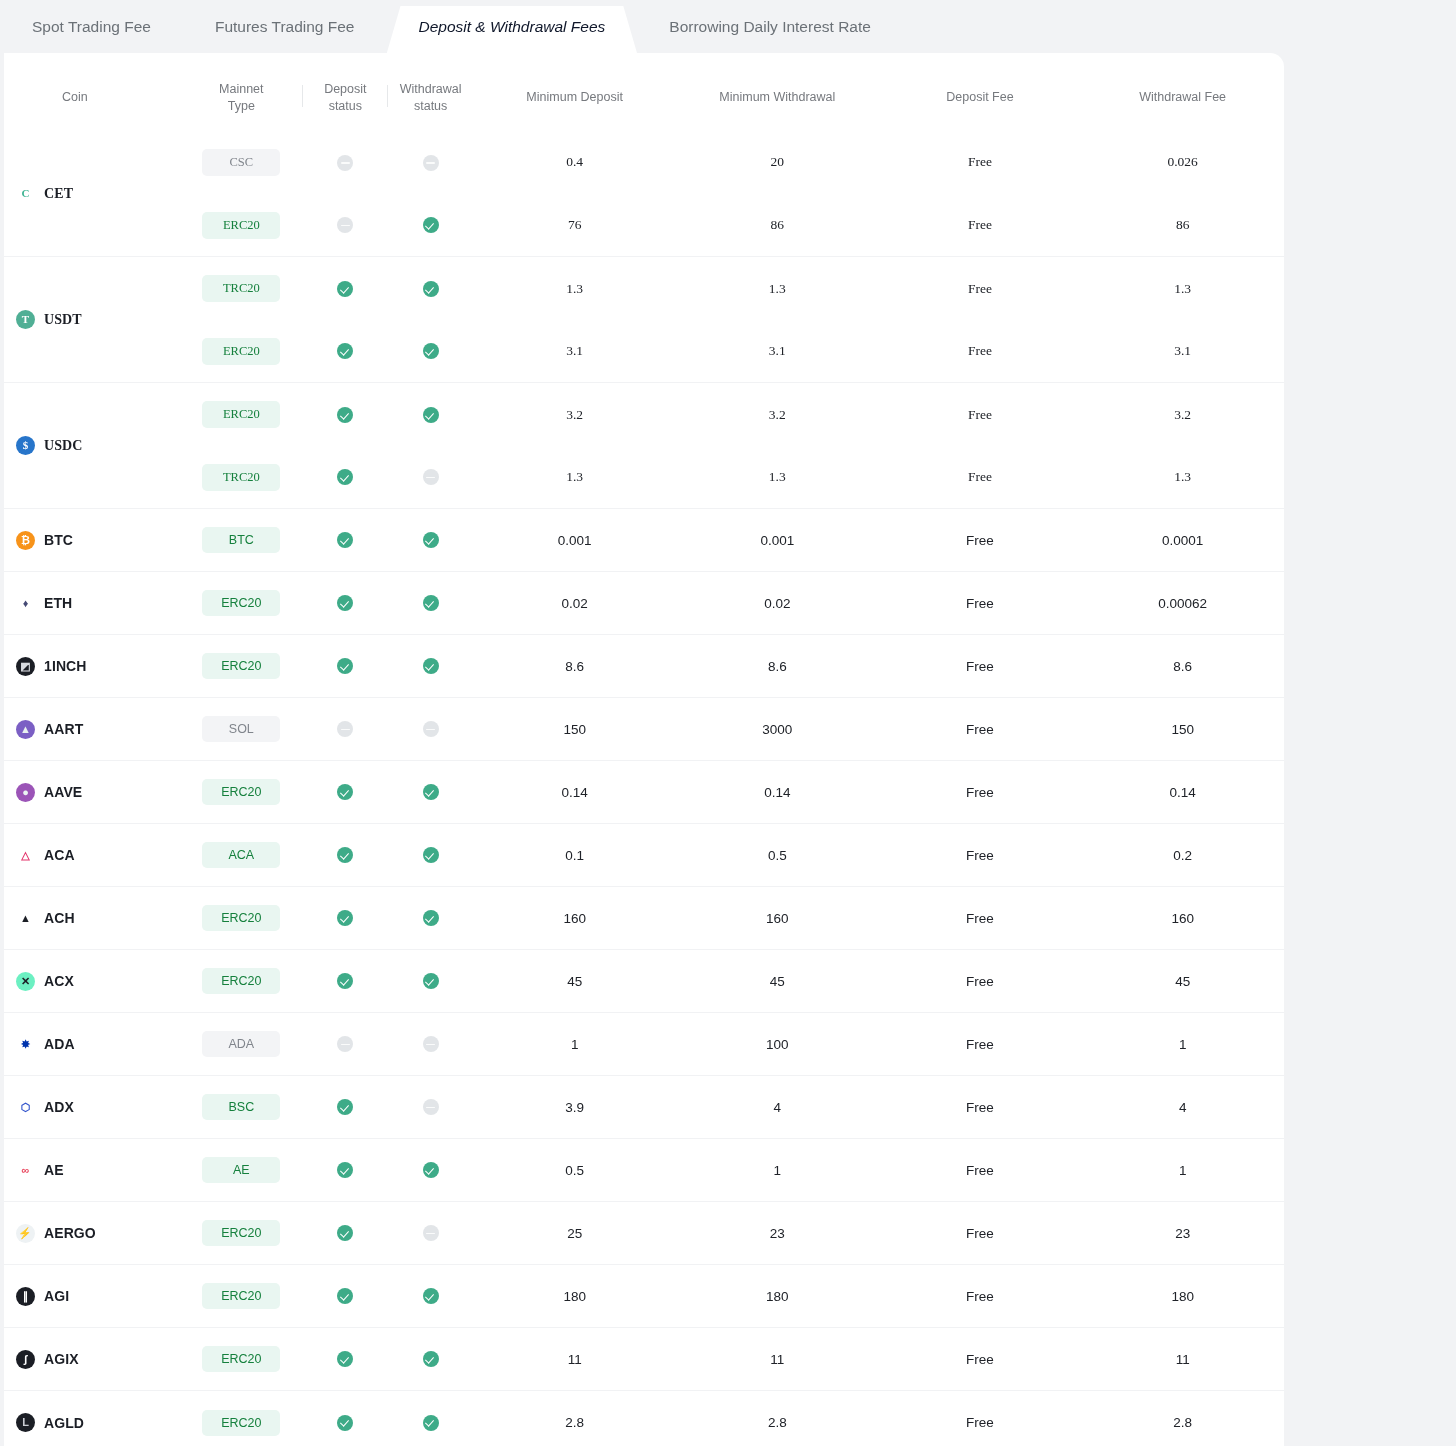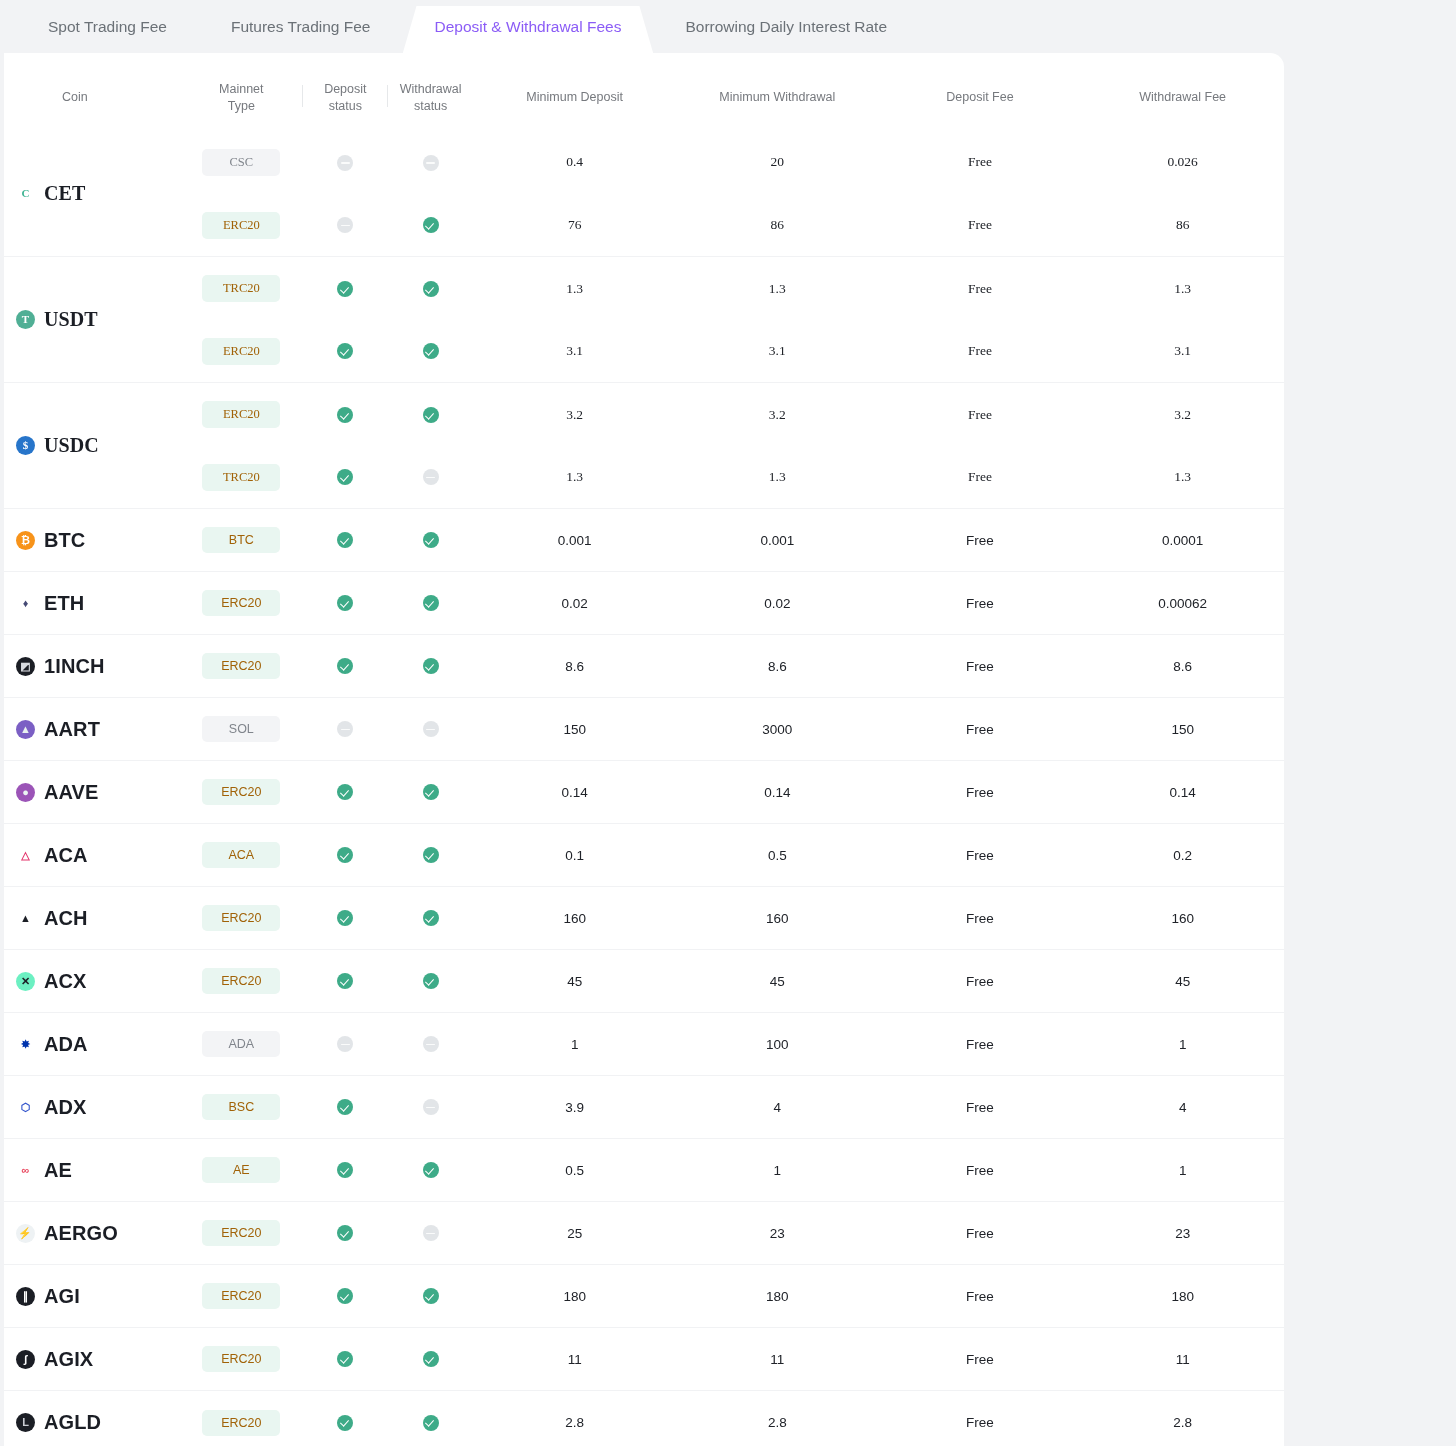--- a/index.html
+++ b/index.html
@@ -14,39 +14,39 @@
 
   
   .tabbar {
     position: absolute;
     top: 0; left: 0;
     width: 1456px;
     height: 54px;
     background: #f2f3f5;
     display: flex;
     align-items: flex-end;
-    padding-left: 16px;
   }
   .tab {
     position: relative;
     height: 54px;
     display: flex;
     align-items: center;
     justify-content: center;
     padding: 0 32px;
     font-size: 15.5px;
     color: #6b7177;
     white-space: nowrap;
     cursor: pointer;
     background: transparent;
   }
   .tab.active {
-    color: #8b5cf6;
+    color: #0f172a;
     background: transparent;
     z-index: 3;
+    font-style: italic;
   }
   
   .tab.active::before {
     content: "";
     position: absolute;
     left: 0; right: 0; top: 6px; bottom: 0;
     background: #ffffff;
     z-index: -1;
     clip-path: polygon(14px 0, calc(100% - 14px) 0, 100% 100%, 0 100%);
     border-radius: 10px 10px 0 0;
@@ -114,21 +114,21 @@
   .sub-row td { height: 63px; font-family: Liberation Serif, serif; }
   .single-row td { height: 63px; }
 
   
   .coin {
     display: flex;
     align-items: center;
     gap: 9px;
   }
   .coin-name {
-    font-size: 20px;
+    font-size: 14px;
     font-weight: bold;
     color: #1b1e25;
     letter-spacing: .1px;
   }
   .cicon {
     width: 19px; height: 19px;
     border-radius: 50%;
     flex: 0 0 19px;
     display: flex;
     align-items: center;
@@ -141,21 +141,21 @@
   }
 
   
   .badge {
     display: inline-block;
     min-width: 78px;
     padding: 6px 10px;
     border-radius: 5px;
     font-size: 12.5px;
     background: #e9f6f1;
-    color: #a16207;
+    color: #15803d;
     text-align: center;
   }
   .badge.off {
     background: #f3f4f6;
     color: #80858c;
   }
 
   
   .st {
     display: inline-block;

